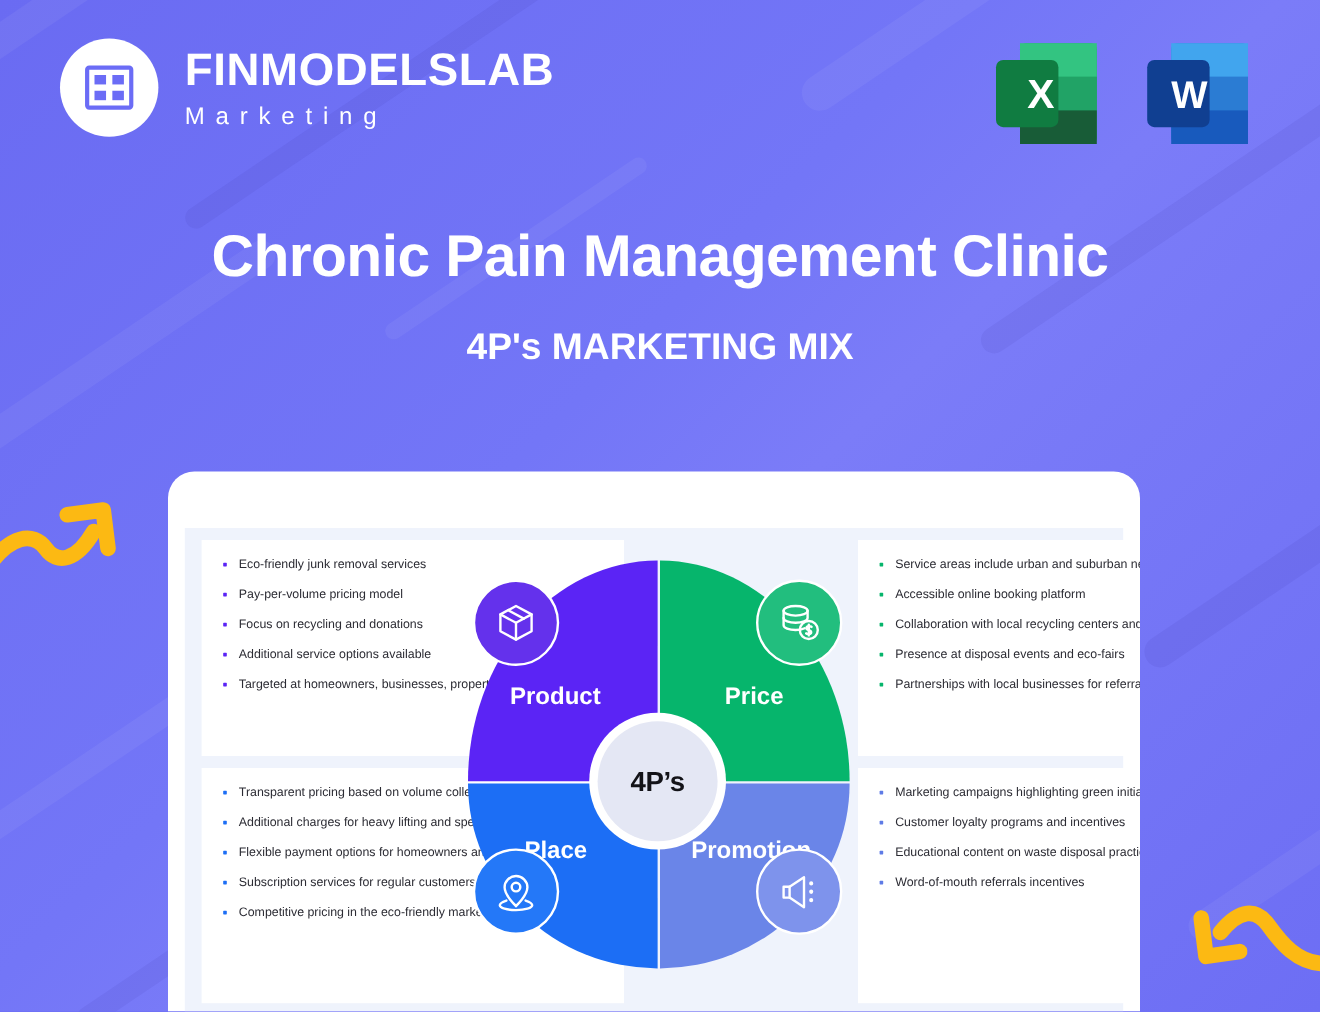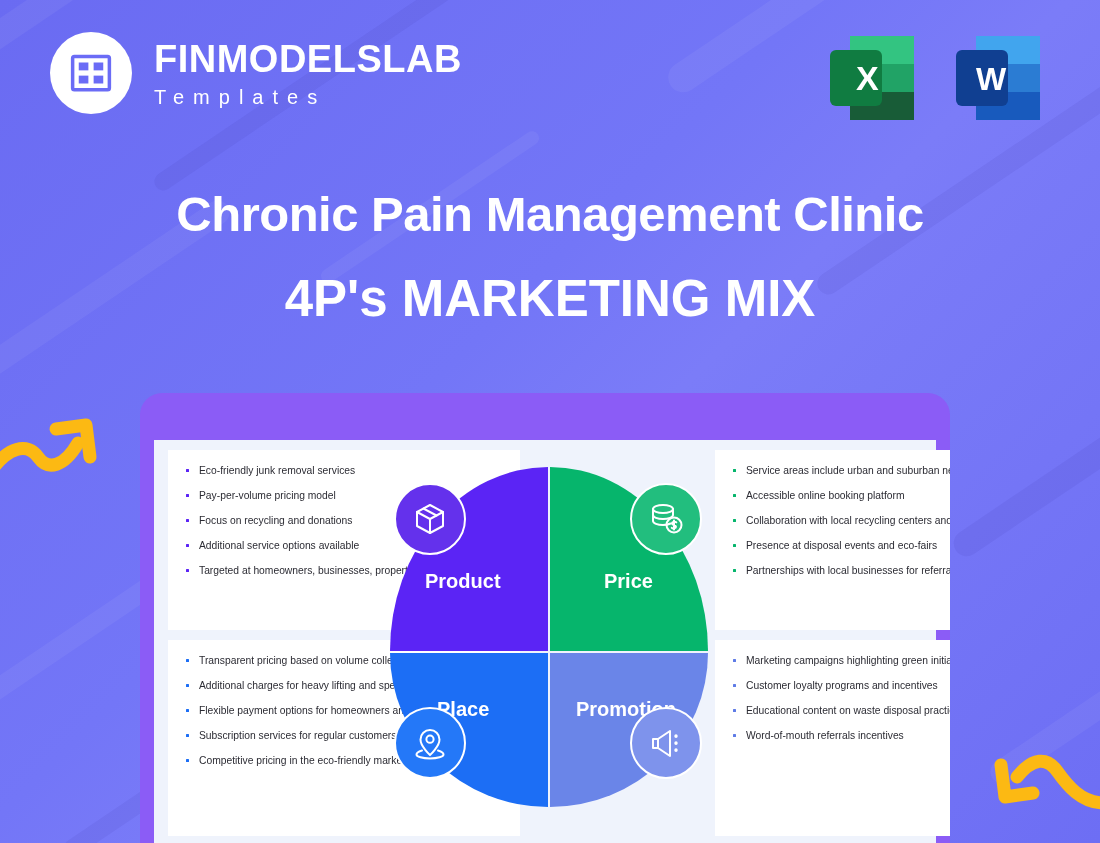--- a/index.html
+++ b/index.html
@@ -44,33 +44,33 @@
   .office-icons { position:absolute; right:52px; top:28px; display:flex; gap:26px; }
   .office-ic { width:100px; height:100px; position:relative; }
 
   
   .titles { position:absolute; top:190px; left:0; width:1100px; text-align:center; z-index:5; }
   .title-1 {
     color:#fff; font-size:49px; font-weight:800; line-height:1.0;
     letter-spacing:-0.5px;
   }
   .title-2 {
-    color:#fff; font-size:51px; font-weight:800; line-height:1.0;
+    color:#fff; font-size:31px; font-weight:800; line-height:1.0;
     margin-top:34px; letter-spacing:0px;
   }
 
   
   .arrow { position:absolute; z-index:4; }
   .arrow-tl { left:-14px; top:405px; }
   .arrow-br { right:-6px; top:735px; }
 
   
   .card {
     position:absolute; left:140px; top:393px; width:810px; height:450px;
-    background:#8b5cf6; border-radius:22px 22px 0 0; z-index:6; overflow:hidden;
+    background:#ffffff; border-radius:22px 22px 0 0; z-index:6; overflow:hidden;
   }
   .inner-panel {
     position:absolute; left:14px; top:47px; width:782px; height:403px;
     background:#EFF3FC;
   }
   .text-panel {
     position:absolute; background:#FFFFFF;
   }
   .tp-tl { left:28px; top:57px;  width:352px; height:180px; }
   .tp-tr { left:575px; top:57px; width:355px; height:180px; }
@@ -148,21 +148,21 @@
       <svg class="logo-mark" viewBox="0 0 48 48">
         <rect x="3" y="5" width="42" height="38" rx="2" fill="none" stroke="#6B6CF6" stroke-width="4"></rect>
         <rect x="10" y="12" width="11" height="9" fill="#6B6CF6"></rect>
         <rect x="27" y="12" width="11" height="9" fill="#6B6CF6"></rect>
         <rect x="10" y="27" width="11" height="9" fill="#6B6CF6"></rect>
         <rect x="27" y="27" width="11" height="9" fill="#6B6CF6"></rect>
       </svg>
     </div>
     <div class="logo-text">
       <div class="logo-name">FINMODELSLAB</div>
-      <div class="logo-sub">Templates</div>
+      <div class="logo-sub">Marketing</div>
     </div>
   </div>
 
   <div class="office-icons">
     <div class="office-ic">
       <svg viewBox="0 0 100 100" width="100" height="100">
         <rect x="28" y="8" width="64" height="84" rx="5" fill="#21A366"></rect>
         <rect x="28" y="8" width="64" height="28" fill="#33C481"></rect>
         <rect x="28" y="36" width="64" height="28" fill="#21A366"></rect>
         <rect x="28" y="64" width="64" height="28" fill="#185C37"></rect>
@@ -290,13 +290,16 @@
   </div>
 
   <div class="icon-bubble ib-promotion">
     <svg width="34" height="32" viewBox="0 0 34 32" fill="none" stroke="#fff" stroke-width="2" stroke-linejoin="round" stroke-linecap="round">
       <path d="M21 4 L9 12 L4 12 L4 21 L9 21 L21 29 Z"></path>
       <path d="M9 12 L9 21"></path>
       <path d="M27 9 L27 9.2 M27 16 L27 16.2 M27 23 L27 23.2" stroke-width="3.4"></path>
     </svg>
   </div>
 
+  <div class="center-circle">
+    <span>4P’s</span>
+  </div>
 </div>
 
 </body></html>

